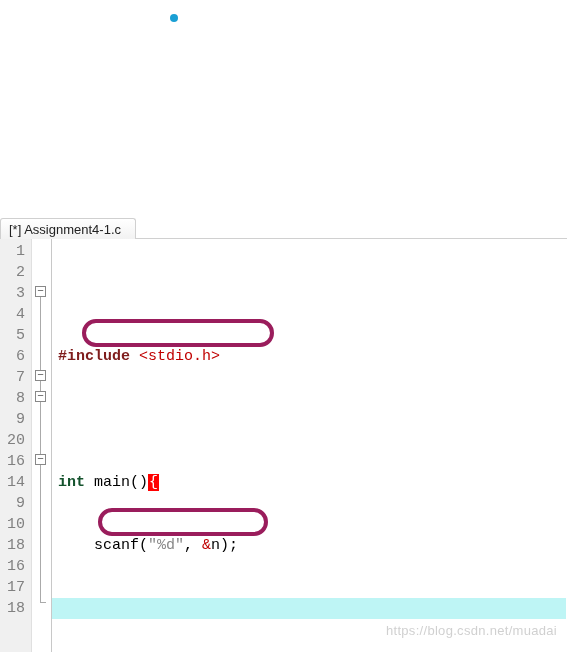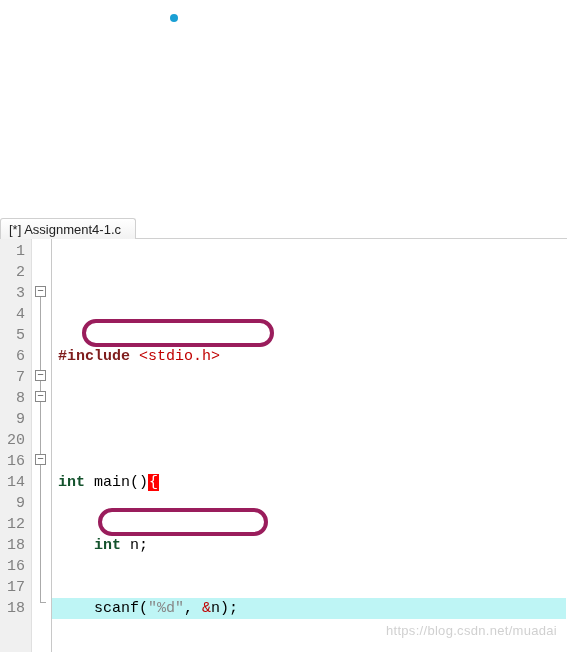--- a/index.html
+++ b/index.html
@@ -148,21 +148,21 @@
     <div>4</div>
     <div>5</div>
     <div>6</div>
     <div>7</div>
     <div>8</div>
     <div>9</div>
     <div>20</div>
     <div>16</div>
     <div>14</div>
     <div>9</div>
-    <div>12</div>
+    <div>10</div>
     <div>18</div>
     <div>16</div>
     <div>17</div>
     <div>18</div>
   </div>
 
   <div class="fold-col">
     <div class="fold-box" style="top:47px">−</div>
     <div class="fold-line" style="top:58px;height:305px"></div>
     <div class="fold-corner" style="top:363px"></div>
@@ -171,21 +171,20 @@
     <div class="fold-box" style="top:215px">−</div>
   </div>
 
   <div class="code-area">
     
     <div class="highlight-line" style="top:359px;left:-6px;width:520px"></div>
 
     <div class="code-line"><span class="pp">#include</span> <span class="ppinc">&lt;stdio.h&gt;</span></div>
     <div class="code-line"></div>
     <div class="code-line"><span class="kw">int</span><span> main()</span><span class="err-bg">{</span></div>
-    <div class="code-line">    <span class="kw">int</span><span> n;</span></div>
     <div class="code-line">    <span>scanf(</span><span class="str">"%d"</span><span>, </span><span class="op">&amp;</span><span>n);</span></div>
     
     
     
     
     
     
     
     
     

